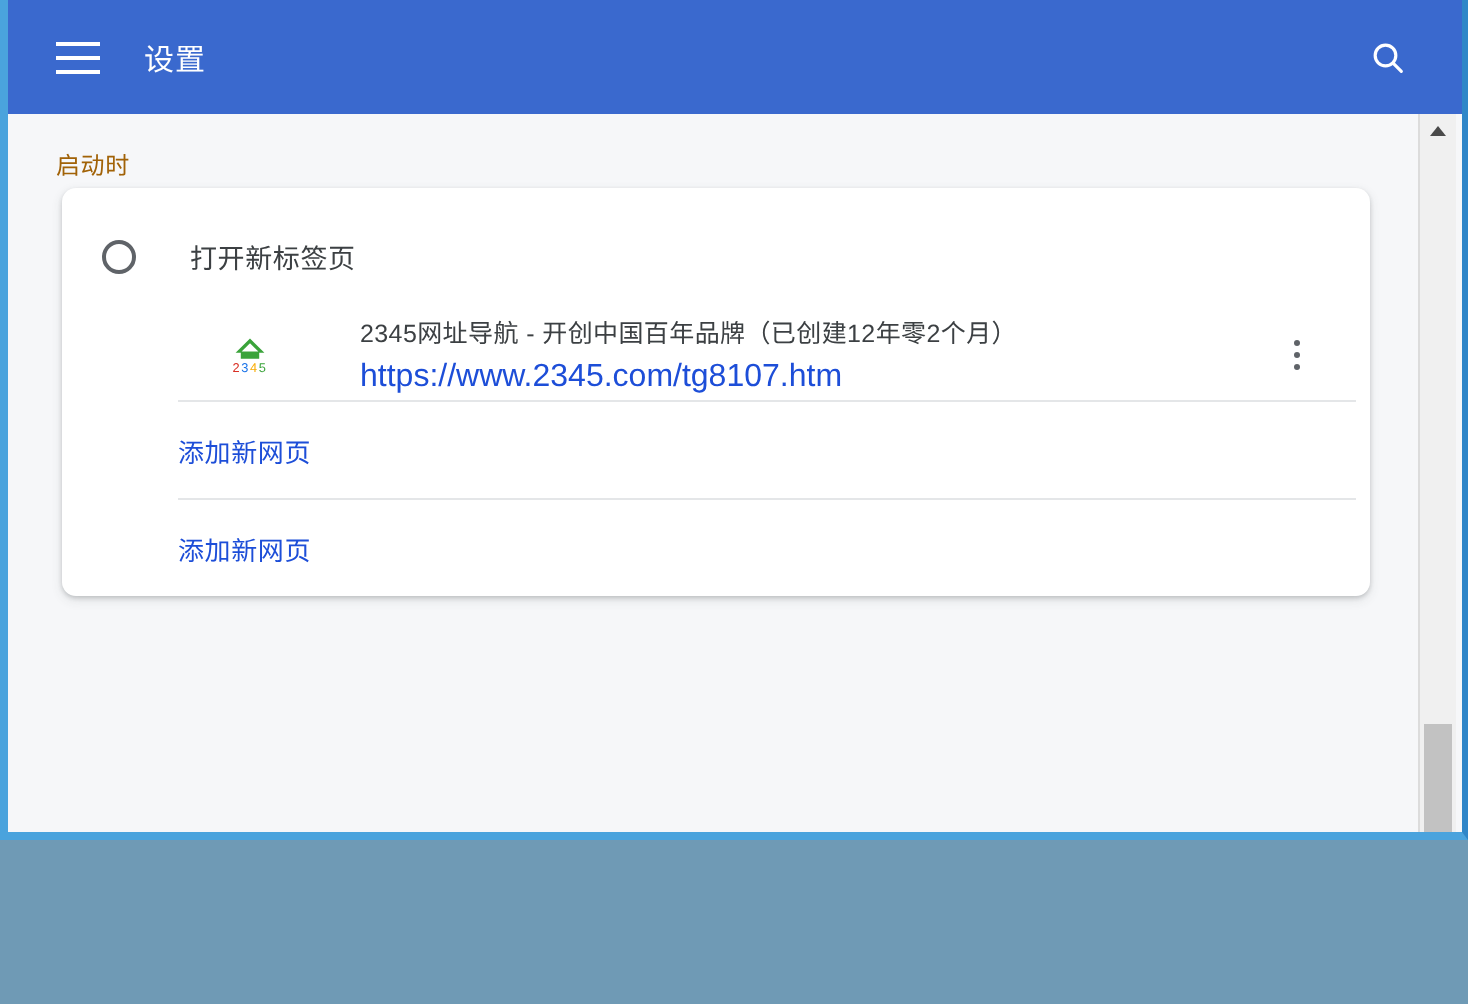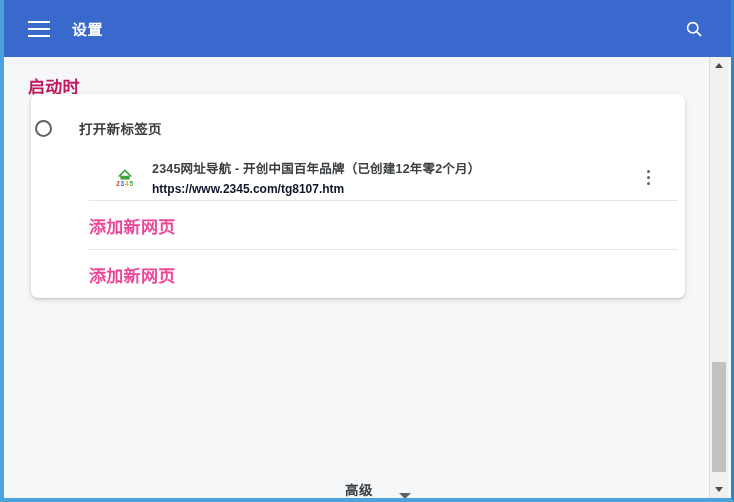--- a/index.html
+++ b/index.html
@@ -9,29 +9,28 @@
     height: 502px;
     overflow: hidden;
     font-family: "Liberation Sans", "DejaVu Sans", sans-serif;
     background: #6f9ab5;
   }
 
   
   #window-frame {
     position: absolute;
     left: 0; top: 0;
-    width: 734px; height: 502px;
+    width: 734px; height: 420px;
     box-sizing: border-box;
     border-left: 4px solid #4aa3dd;
     border-right: 3px solid #2f86c8;
     border-bottom: 4px solid #4aa3dd;
     border-top: 0;
     background: #f6f7f9;
     overflow: hidden;
-    font-weight: bold;
   }
 
   
   #app-bar {
     position: absolute;
     left: 0; top: 0;
     width: 727px;
     height: 57px;
     background: #3a69ce;
     display: flex;
@@ -78,43 +77,43 @@
   #content-area {
     position: absolute;
     left: 0; top: 57px;
     width: 708px;
     height: 441px;
     background: #f6f7f9;
     overflow: hidden;
   }
 
   #section-heading {
-    font-size: 17px;
-    color: #be185d;
+    font-size: 12px;
+    color: #a16207;
     padding: 16px 0 0 24px;
     letter-spacing: .3px;
   }
 
   #startup-card {
     position: absolute;
     left: 27px;
     top: 37px;
     width: 654px;
     background: #ffffff;
     border-radius: 7px;
     box-shadow: 0 1px 2px rgba(60,64,67,.22), 0 2px 6px rgba(60,64,67,.12);
     padding: 0;
     box-sizing: border-box;
   }
 
   .radio-row {
     display: flex;
     align-items: center;
     height: 48px;
-    padding-left: 4px;
+    padding-left: 20px;
     cursor: pointer;
   }
   .radio-row:first-child { margin-top: 10px; }
 
   .radio-outer {
     width: 17px; height: 17px;
     border-radius: 50%;
     border: 2px solid #5f6368;
     box-sizing: border-box;
     flex: 0 0 auto;
@@ -141,20 +140,21 @@
 
   
   #site-entry {
     display: flex;
     align-items: center;
     margin: 4px 7px 0 58px;
     padding: 8px 0 10px 0;
     height: 44px;
     box-sizing: border-box;
     position: relative;
+    gap: 28px;
   }
   #favicon {
     width: 20px; height: 20px;
     flex: 0 0 auto;
     margin-left: 26px;
     position: relative;
   }
   #site-texts {
     margin-left: 17px;
     flex: 1 1 auto;
@@ -162,22 +162,22 @@
   }
   #site-title {
     font-size: 12.5px;
     color: #3c4043;
     white-space: nowrap;
     overflow: hidden;
     text-overflow: ellipsis;
     letter-spacing: .2px;
   }
   #site-url {
-    font-size: 12px;
-    color: #0f172a;
+    font-size: 16px;
+    color: #1d4ed8;
     margin-top: 5px;
     white-space: nowrap;
     overflow: hidden;
     text-overflow: ellipsis;
   }
   #site-menu-btn {
     width: 24px; height: 30px;
     flex: 0 0 auto;
     margin-right: 18px;
     display: flex;
@@ -202,22 +202,22 @@
   }
 
   .link-row {
     display: flex;
     align-items: center;
     height: 48px;
     padding-left: 58px;
     cursor: pointer;
   }
   .link-text {
-    font-size: 17px;
-    color: #ec4899;
+    font-size: 13px;
+    color: #1d4ed8;
     letter-spacing: .3px;
   }
 
   
   #advanced-row {
     position: absolute;
     left: 0;
     top: 398px;
     width: 708px;
     height: 44px;

